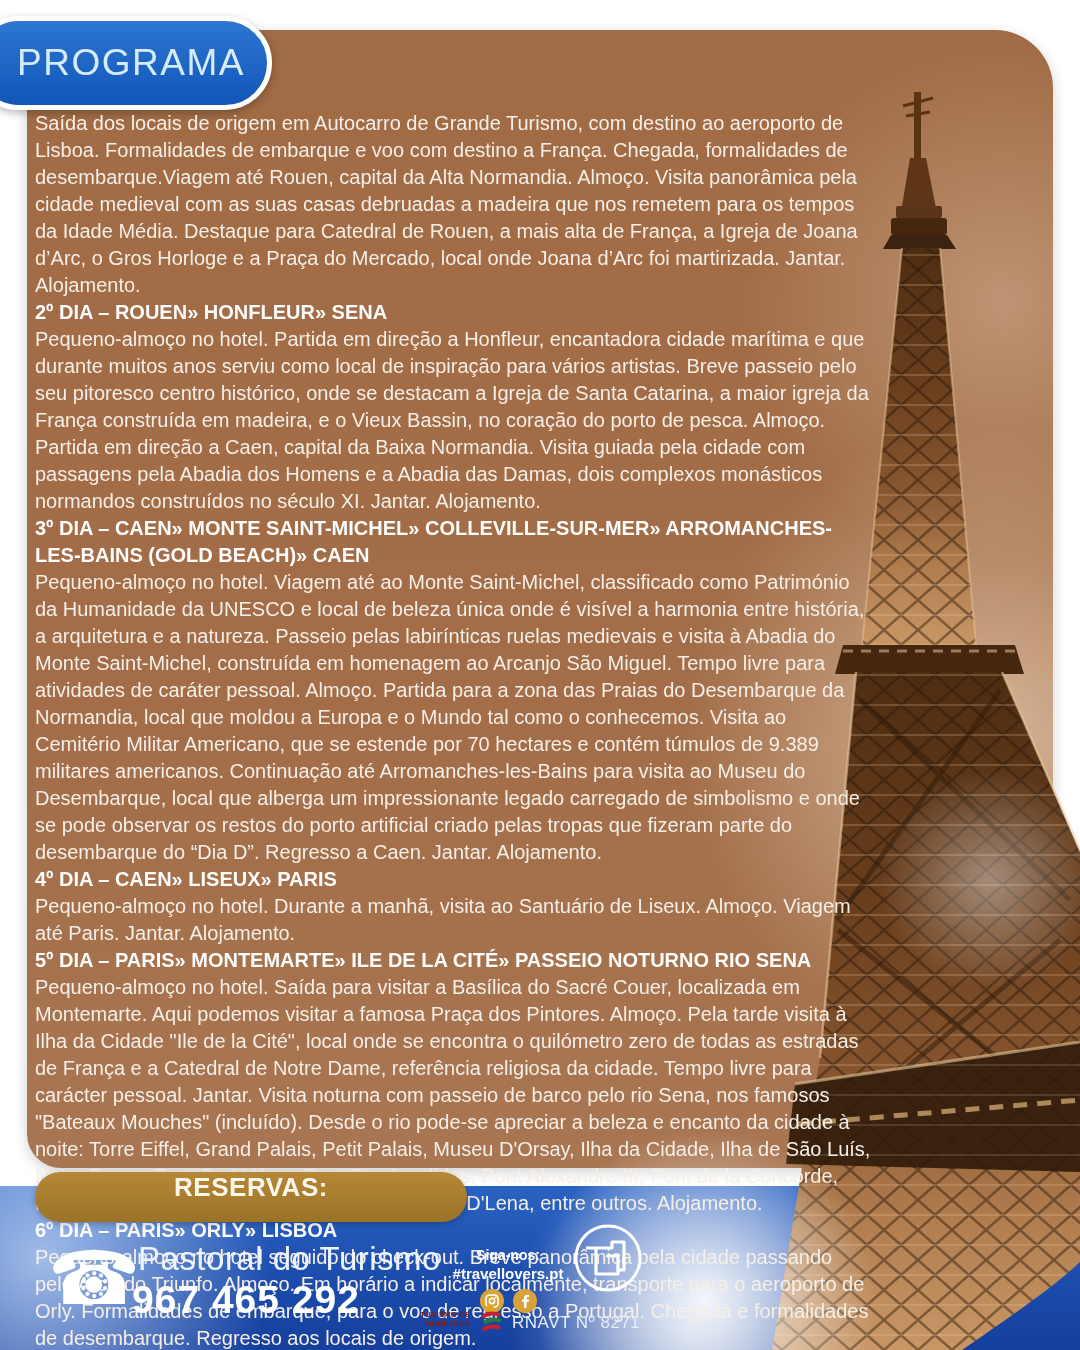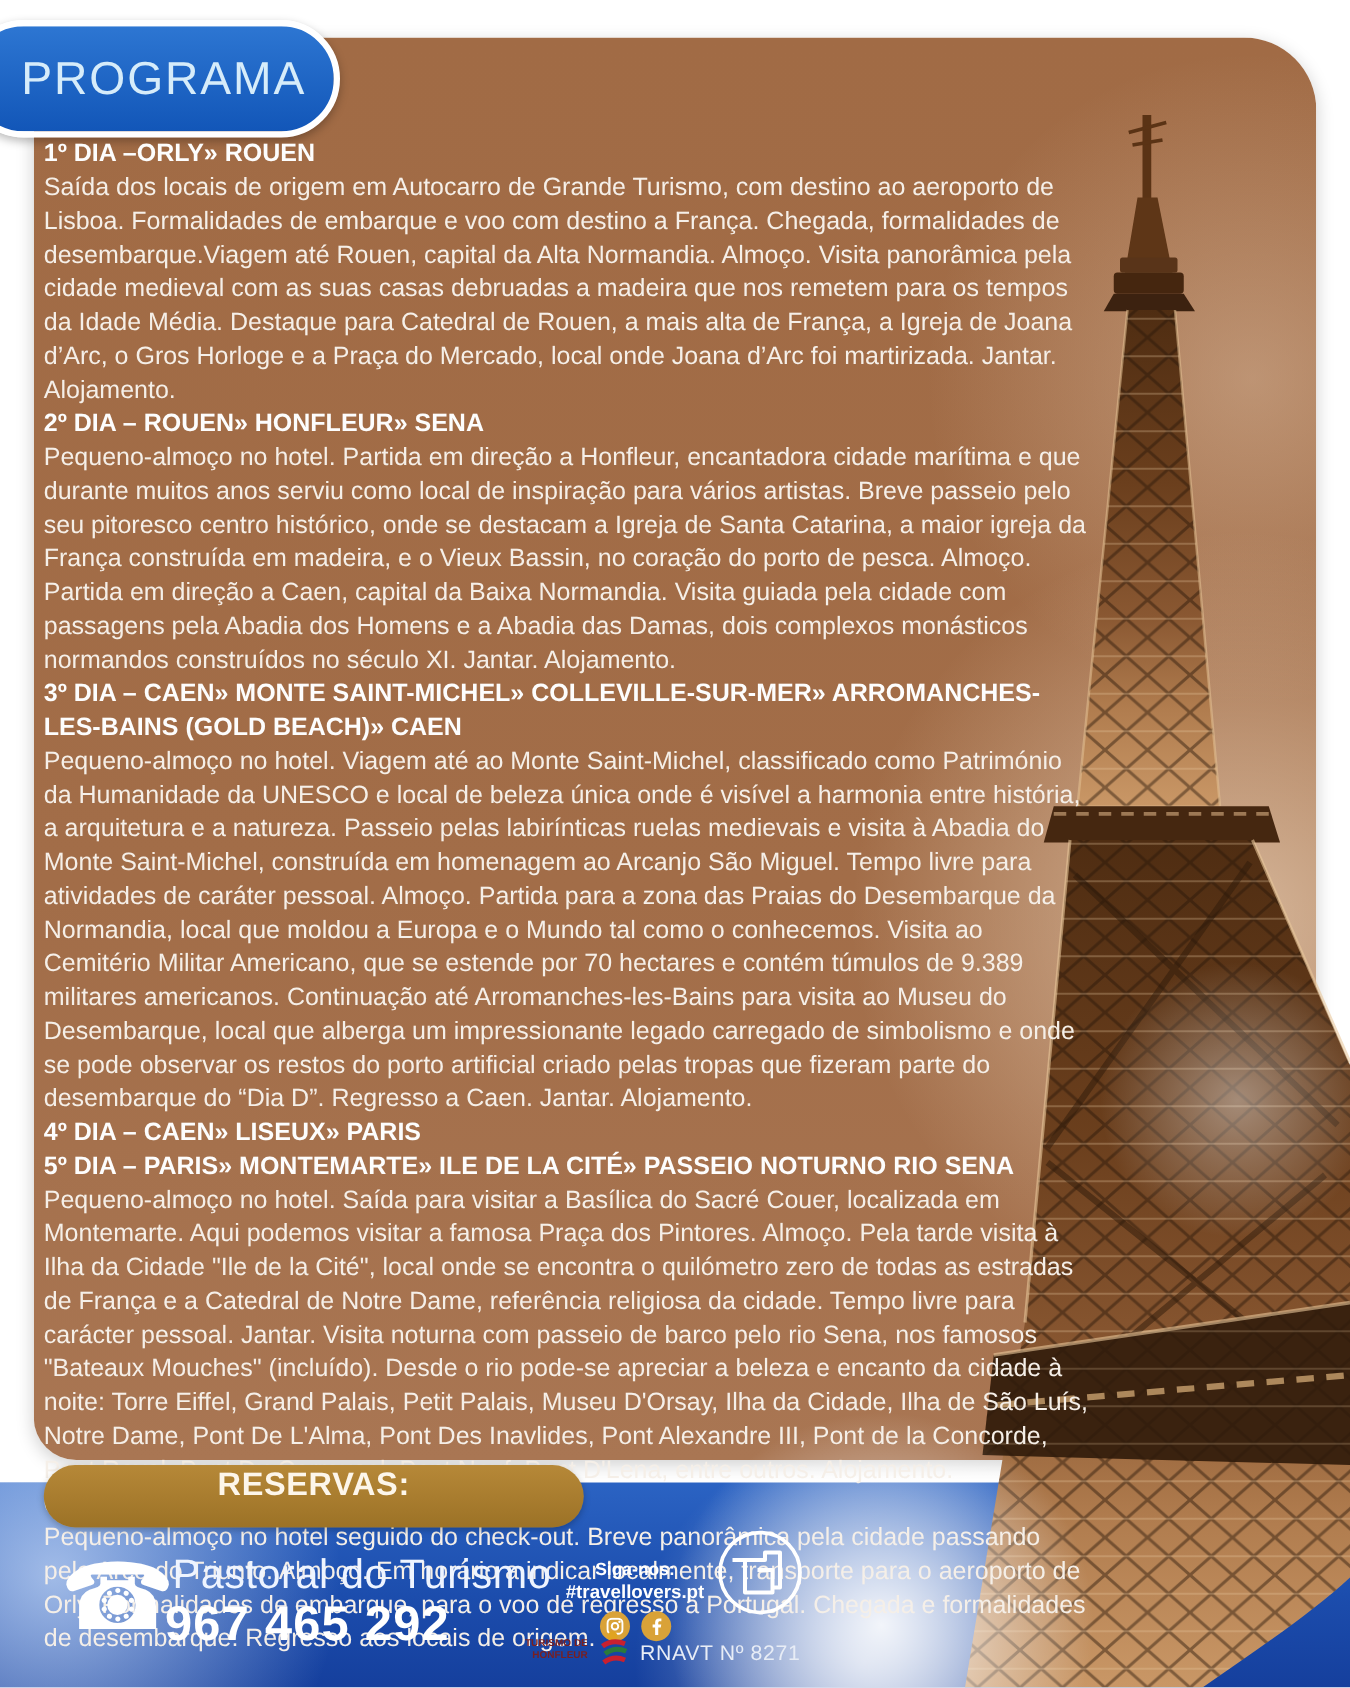--- a/index.html
+++ b/index.html
@@ -137,27 +137,27 @@
 
     <circle cx="705" cy="1300" r="170" fill="url(#flare)"></circle>
     <circle cx="990" cy="880" r="110" fill="url(#flare)" opacity="0.45"></circle>
   </svg>
 
   <div class="program-badge">
     <span>PROGRAMA</span>
   </div>
 
   <div class="itinerary">
-    <div class="day-title">1º DIA –ORLY» ROUEN</div>
     <div class="day-body">Saída dos locais de origem em Autocarro de Grande Turismo, com destino ao aeroporto de Lisboa. Formalidades de embarque e voo com destino a França. Chegada, formalidades de desembarque.Viagem até Rouen, capital da Alta Normandia. Almoço. Visita panorâmica pela cidade medieval com as suas casas debruadas a madeira que nos remetem para os tempos da Idade Média. Destaque para Catedral de Rouen, a mais alta de França, a Igreja de Joana d’Arc, o Gros Horloge e a Praça do Mercado, local onde Joana d’Arc foi martirizada. Jantar. Alojamento.</div>
     <div class="day-title">2º DIA – ROUEN» HONFLEUR» SENA</div>
     <div class="day-body"> Pequeno-almoço no hotel. Partida em direção a Honfleur, encantadora cidade marítima e que durante muitos anos serviu como local de inspiração para vários artistas. Breve passeio pelo seu pitoresco centro histórico, onde se destacam a Igreja de Santa Catarina, a maior igreja da França construída em madeira, e o Vieux Bassin, no coração do porto de pesca. Almoço. Partida em direção a Caen, capital da Baixa Normandia. Visita guiada pela cidade com passagens pela Abadia dos Homens e a Abadia das Damas, dois complexos monásticos normandos construídos no século XI. Jantar. Alojamento.</div>
     <div class="day-title">3º DIA – CAEN» MONTE SAINT-MICHEL» COLLEVILLE-SUR-MER» ARROMANCHES-LES-BAINS (GOLD BEACH)» CAEN</div>
     <div class="day-body"> Pequeno-almoço no hotel. Viagem até ao Monte Saint-Michel, classificado como Património da Humanidade da UNESCO e local de beleza única onde é visível a harmonia entre história, a arquitetura e a natureza. Passeio pelas labirínticas ruelas medievais e visita à Abadia do Monte Saint-Michel, construída em homenagem ao Arcanjo São Miguel. Tempo livre para atividades de caráter pessoal. Almoço. Partida para a zona das Praias do Desembarque da Normandia, local que moldou a Europa e o Mundo tal como o conhecemos. Visita ao Cemitério Militar Americano, que se estende por 70 hectares e contém túmulos de 9.389 militares americanos. Continuação até Arromanches-les-Bains para visita ao Museu do Desembarque, local que alberga um impressionante legado carregado de simbolismo e onde se pode observar os restos do porto artificial criado pelas tropas que fizeram parte do desembarque do “Dia D”. Regresso a Caen. Jantar. Alojamento.</div>
     <div class="day-title">4º DIA – CAEN» LISEUX»  PARIS</div>
+    <div class="day-body">Pequeno-almoço no hotel. Durante a manhã, visita ao Santuário de Liseux. Almoço. Viagem até Paris. Jantar. Alojamento.</div>
     <div class="day-title">5º DIA – PARIS» MONTEMARTE» ILE DE LA CITÉ» PASSEIO NOTURNO RIO SENA</div>
     <div class="day-body">Pequeno-almoço no hotel. Saída para visitar a Basílica do Sacré Couer, localizada em Montemarte. Aqui podemos visitar a famosa Praça dos Pintores. Almoço. Pela tarde visita à Ilha da Cidade "Ile de la Cité", local onde se encontra o quilómetro zero de todas as estradas de França e a Catedral de Notre Dame, referência religiosa da cidade. Tempo livre para carácter pessoal. Jantar. Visita noturna com passeio de barco pelo rio Sena, nos famosos "Bateaux Mouches" (incluído). Desde o rio pode-se apreciar a beleza e encanto da cidade à noite: Torre Eiffel, Grand Palais, Petit Palais, Museu D'Orsay, Ilha da Cidade, Ilha de São Luís, Notre Dame, Pont De L'Alma, Pont Des Inavlides, Pont Alexandre III, Pont de la Concorde, Pont Royal, Pont Du Carrousel, Pont Neuf, Pont D'Lena, entre outros. Alojamento.</div>
     <div class="day-title">6º DIA – PARIS» ORLY» LISBOA</div>
     <div class="day-body">Pequeno-almoço no hotel seguido do check-out. Breve panorâmica pela cidade passando pelo Arco do Triunfo. Almoço. Em horário a indicar localmente, transporte para o aeroporto de Orly. Formalidades de embarque, para o voo de regresso a Portugal. Chegada e formalidades de desembarque. Regresso aos locais de origem.</div>
   </div>
 
   <div class="reservas-pill">
     <span>RESERVAS:</span>
   </div>
 

